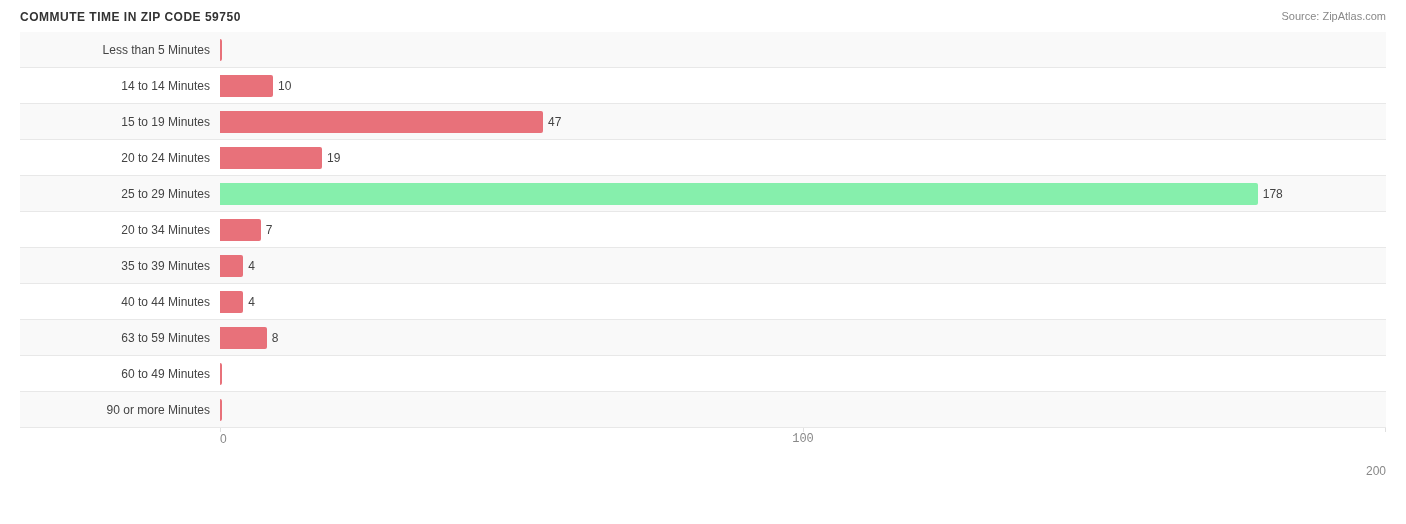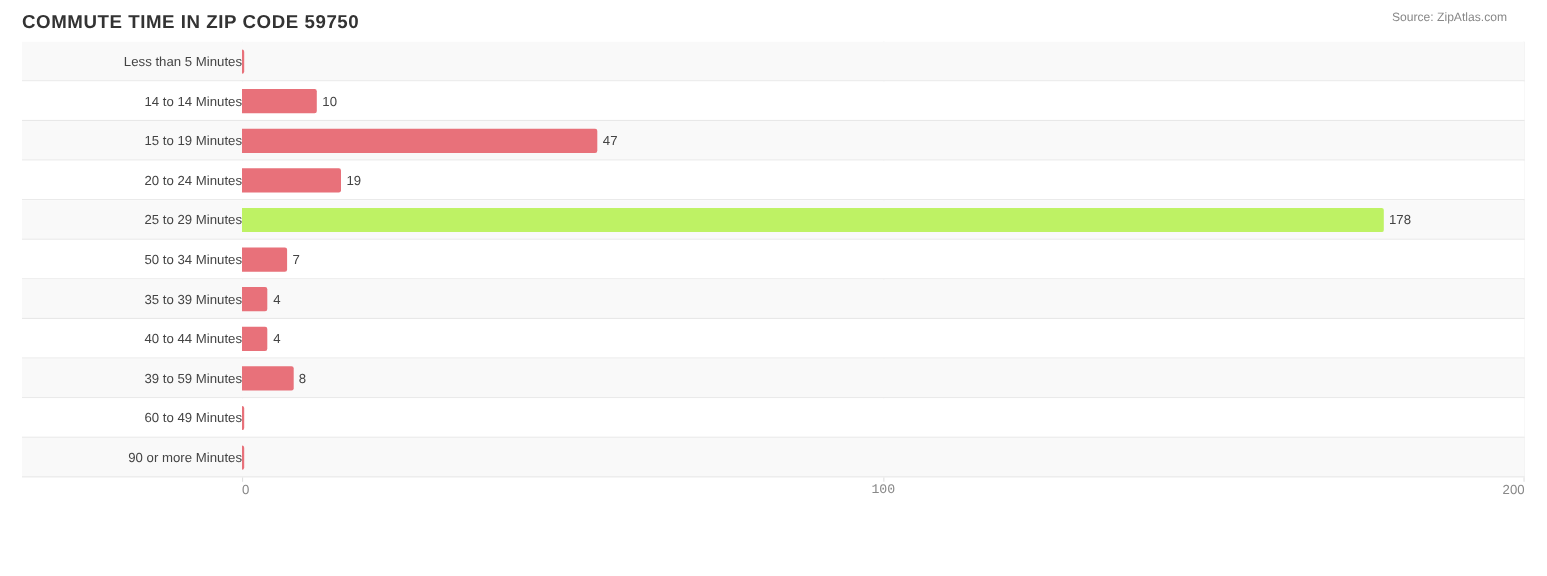--- a/index.html
+++ b/index.html
@@ -10,31 +10,31 @@
       height: 524px;
       overflow: hidden;
     }
     .chart-container {
       width: 1406px;
       height: 524px;
       padding: 10px 20px 40px 20px;
       position: relative;
     }
     .chart-title {
-      font-size: 17px;
+      font-size: 12px;
       font-weight: bold;
       color: #333;
       text-transform: uppercase;
       letter-spacing: 0.5px;
       margin-bottom: 4px;
     }
     .source-text {
       position: absolute;
       top: 10px;
-      right: 36px;
+      right: 20px;
       font-size: 11px;
       color: #888;
     }
     .chart-area {
       position: relative;
       width: 100%;
       height: 430px;
       margin-top: 8px;
     }
     .grid-lines {
@@ -69,38 +69,39 @@
       background: #f9f9f9;
     }
     .bar-row:nth-child(even) {
       background: #fff;
     }
     .row-label {
       width: 200px;
       min-width: 200px;
       font-size: 12px;
       color: #444;
+      padding-right: 10px;
       text-align: right;
     }
     .bar-area {
       flex: 1;
       height: 100%;
       position: relative;
       display: flex;
       align-items: center;
     }
     .bar {
       height: 22px;
       background: #e8717a;
       border-radius: 0 2px 2px 0;
       position: relative;
       min-width: 2px;
     }
     .bar.highlight {
-      background: #bef264;
+      background: #86efac;
     }
     .bar-value {
       position: absolute;
       left: calc(100% + 5px);
       font-size: 12px;
       color: #444;
       white-space: nowrap;
       top: 50%;
       transform: translateY(-50%);
     }
@@ -144,51 +145,51 @@
     <div class="rows-container" id="rows-container">
     <div class="bar-row">
           <div class="row-label">Less than 5 Minutes</div>
           <div class="bar-area">
             <div class="bar" style="width: 2px;"></div>
           </div>
         </div>
         <div class="bar-row">
           <div class="row-label">14 to 14 Minutes</div>
           <div class="bar-area">
-            <div class="bar" style="width: 68px;">
+            <div class="bar" style="width: 53px;">
               <span class="bar-value">10</span>
             </div>
           </div>
         </div>
         <div class="bar-row">
           <div class="row-label">15 to 19 Minutes</div>
           <div class="bar-area">
             <div class="bar" style="width: 323px;">
               <span class="bar-value">47</span>
             </div>
           </div>
         </div>
         <div class="bar-row">
           <div class="row-label">20 to 24 Minutes</div>
           <div class="bar-area">
-            <div class="bar" style="width: 90px;">
+            <div class="bar" style="width: 102px;">
               <span class="bar-value">19</span>
             </div>
           </div>
         </div>
         <div class="bar-row">
           <div class="row-label">25 to 29 Minutes</div>
           <div class="bar-area">
             <div class="bar highlight" style="width: 1037.74px;">
               <span class="bar-value">178</span>
             </div>
           </div>
         </div>
         <div class="bar-row">
-          <div class="row-label">50 to 34 Minutes</div>
+          <div class="row-label">20 to 34 Minutes</div>
           <div class="bar-area">
             <div class="bar" style="width: 40.81px;">
               <span class="bar-value">7</span>
             </div>
           </div>
         </div>
         <div class="bar-row">
           <div class="row-label">35 to 39 Minutes</div>
           <div class="bar-area">
             <div class="bar" style="width: 23.32px;">
@@ -198,21 +199,21 @@
         </div>
         <div class="bar-row">
           <div class="row-label">40 to 44 Minutes</div>
           <div class="bar-area">
             <div class="bar" style="width: 23.32px;">
               <span class="bar-value">4</span>
             </div>
           </div>
         </div>
         <div class="bar-row">
-          <div class="row-label">39 to 59 Minutes</div>
+          <div class="row-label">63 to 59 Minutes</div>
           <div class="bar-area">
             <div class="bar" style="width: 46.64px;">
               <span class="bar-value">8</span>
             </div>
           </div>
         </div>
         <div class="bar-row">
           <div class="row-label">60 to 49 Minutes</div>
           <div class="bar-area">
             <div class="bar" style="width: 2px;"></div>
@@ -222,16 +223,16 @@
           <div class="row-label">90 or more Minutes</div>
           <div class="bar-area">
             <div class="bar" style="width: 2px;"></div>
           </div>
         </div>
       </div>
 
     <div class="x-axis" id="x-axis">
     <div class="x-tick" style="position: absolute; left: 0%; transform: translateX(0px);">0</div>
         <div class="x-tick" style="position: absolute; left: 50%; transform: translateX(-50%); font-family: Liberation Mono, monospace;">100</div>
-        <div class="x-tick" style="position: absolute; left: 100%; transform: translateX(-100%);">200</div>
+        <div class="x-tick" style="position: absolute; left: 100%; transform: translateX(-100%); margin-top: 32px;">200</div>
       </div>
   </div>
 </div>
 
 </body></html>

